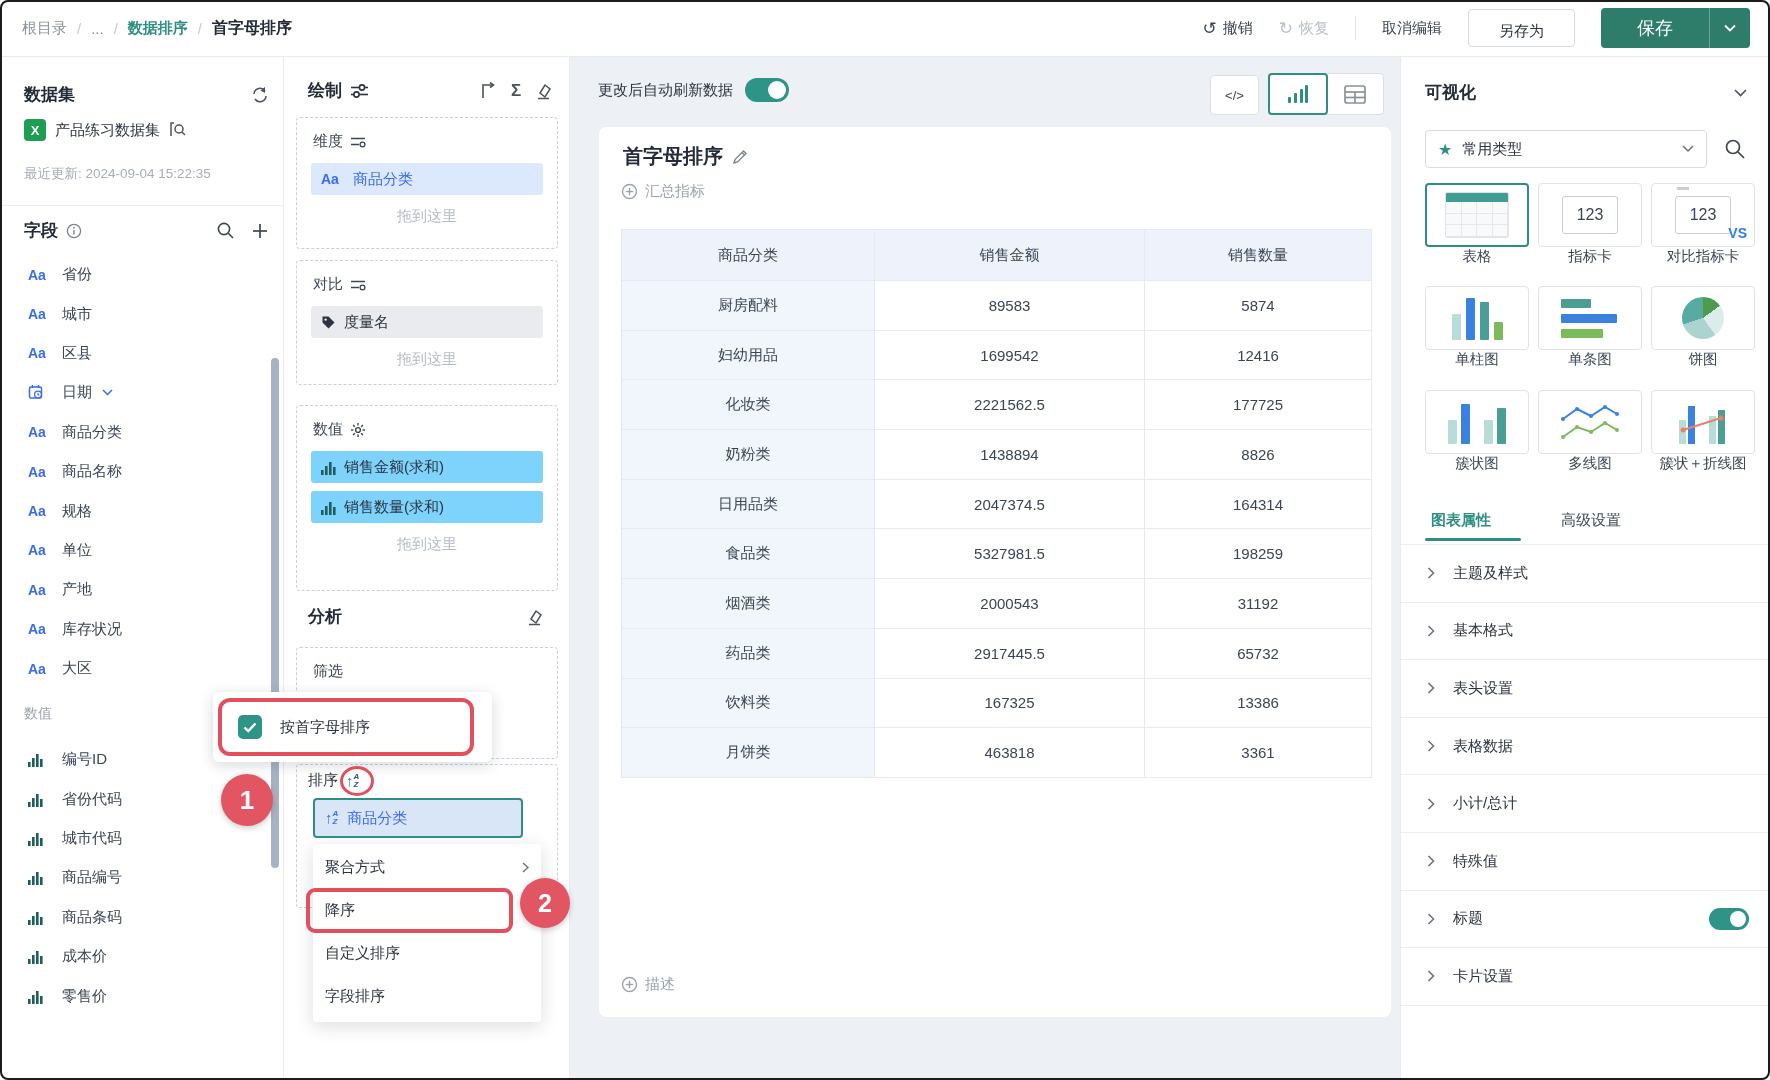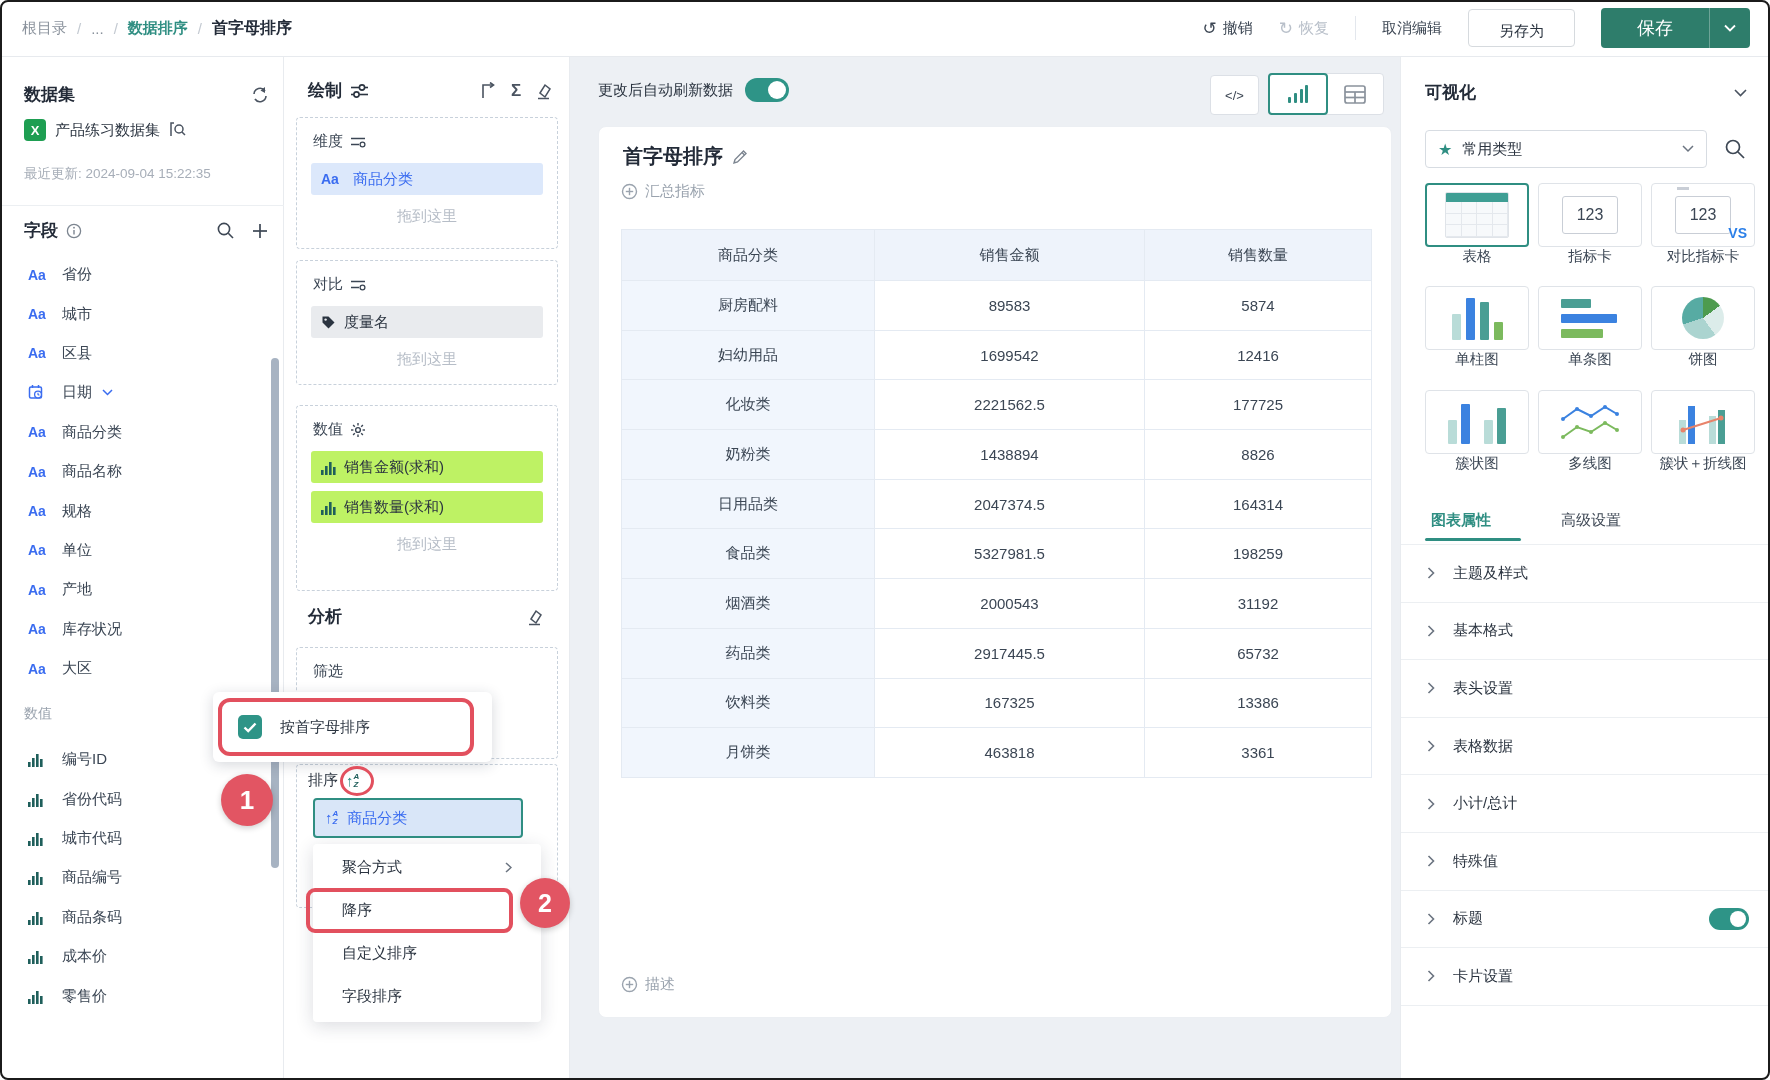--- a/index.html
+++ b/index.html
@@ -40,34 +40,34 @@
   .sb-scroll{position:absolute;left:271px;top:301px;width:8px;height:510px;background:#A7B3C2;border-radius:4px;z-index:5;}
   
   .draw{position:absolute;left:284px;top:57px;width:286px;height:1023px;background:#fff;border-right:1px solid #E8EBEF;box-sizing:border-box;}
   .draw-head{position:absolute;left:24px;top:22px;display:flex;align-items:center;gap:8px;}
   .draw-icons{position:absolute;top:24px;left:196px;display:flex;align-items:center;gap:13px;color:#4A5360;}
   .dashed{position:absolute;left:12px;width:262px;border:1px dashed #C8D1DB;border-radius:4px;box-sizing:border-box;}
   .sec-label{display:flex;align-items:center;gap:7px;font-size:15px;color:#3B4654;margin:14px 0 0 16px;}
   .pill{height:32px;margin:12px 14px 0;border-radius:3px;display:flex;align-items:center;gap:8px;padding:0 10px;font-size:15px;cursor:pointer;}
   .pill-dim{background:#DCE8FB;color:#3A6CF0;}
   .pill-gray{background:#E9EBEE;color:#2B3440;}
-  .pill-val{background:#bef264;color:#2B3440;}
+  .pill-val{background:#7dd3fc;color:#2B3440;}
   .hint{text-align:center;color:#B6BDC7;font-size:15px;margin-top:12px;}
   .ana-head{position:absolute;left:24px;top:548px;display:flex;align-items:center;width:236px;}
   .ana-head .panel-title{flex:1;}
   
   .chk-popup{position:absolute;left:-71px;top:635px;width:279px;height:70px;background:#fff;border-radius:6px;box-shadow:0 3px 14px rgba(30,40,60,.18);z-index:20;display:flex;align-items:center;padding-left:25px;gap:18px;box-sizing:border-box;}
   .chkbox{width:24px;height:24px;background:#2E9487;border-radius:5px;display:flex;align-items:center;justify-content:center;cursor:pointer;}
   .sort-row{position:absolute;left:24px;top:714px;display:flex;align-items:center;gap:5px;font-size:15px;color:#2B3440;z-index:21;}
   .sort-ic{display:flex;align-items:center;}
   .sort-ic .arr{font-size:15px;font-weight:bold;line-height:14px;}
   .sort-ic .az{display:flex;flex-direction:column;font-size:8px;font-weight:bold;line-height:8px;}
   .sort-pill{position:absolute;left:29px;top:741px;width:210px;height:40px;background:#D9E6F8;border:2px solid #2F8E82;border-radius:4px;box-sizing:border-box;display:flex;align-items:center;gap:9px;padding:0 10px;font-size:15px;color:#3A6CF0;z-index:21;cursor:pointer;}
   .menu{position:absolute;left:29px;top:787px;width:228px;height:178px;background:#fff;border-radius:4px;box-shadow:0 4px 18px rgba(30,40,60,.16);z-index:20;padding-top:2px;box-sizing:border-box;}
-  .mi{height:43px;display:flex;align-items:center;padding:0 29px;font-size:15px;color:#2B3440;cursor:pointer;}
+  .mi{height:43px;display:flex;align-items:center;padding:0 12px;font-size:15px;color:#2B3440;cursor:pointer;}
   .mi .spread{flex:1;}
   
   .red-rect{position:absolute;border:4px solid #E2505E;border-radius:12px;box-sizing:border-box;z-index:30;pointer-events:none;}
   .badge{position:absolute;background:#E25563;color:#fff;font-weight:bold;border-radius:50%;display:flex;align-items:center;justify-content:center;z-index:35;box-shadow:0 2px 6px rgba(0,0,0,.2);}
   
   .canvas{position:absolute;left:570px;top:57px;width:830px;height:1023px;background:#EDF0F4;}
   .toggle-row{position:absolute;left:28px;top:21px;display:flex;align-items:center;gap:12px;font-size:15px;color:#2B3440;}
   .toggle{width:44px;height:24px;border-radius:12px;background:#2E9487;position:relative;cursor:pointer;}
   .toggle .knob{position:absolute;right:3px;top:3px;width:18px;height:18px;border-radius:50%;background:#fff;}
   .toggle.small{width:40px;height:22px;}

